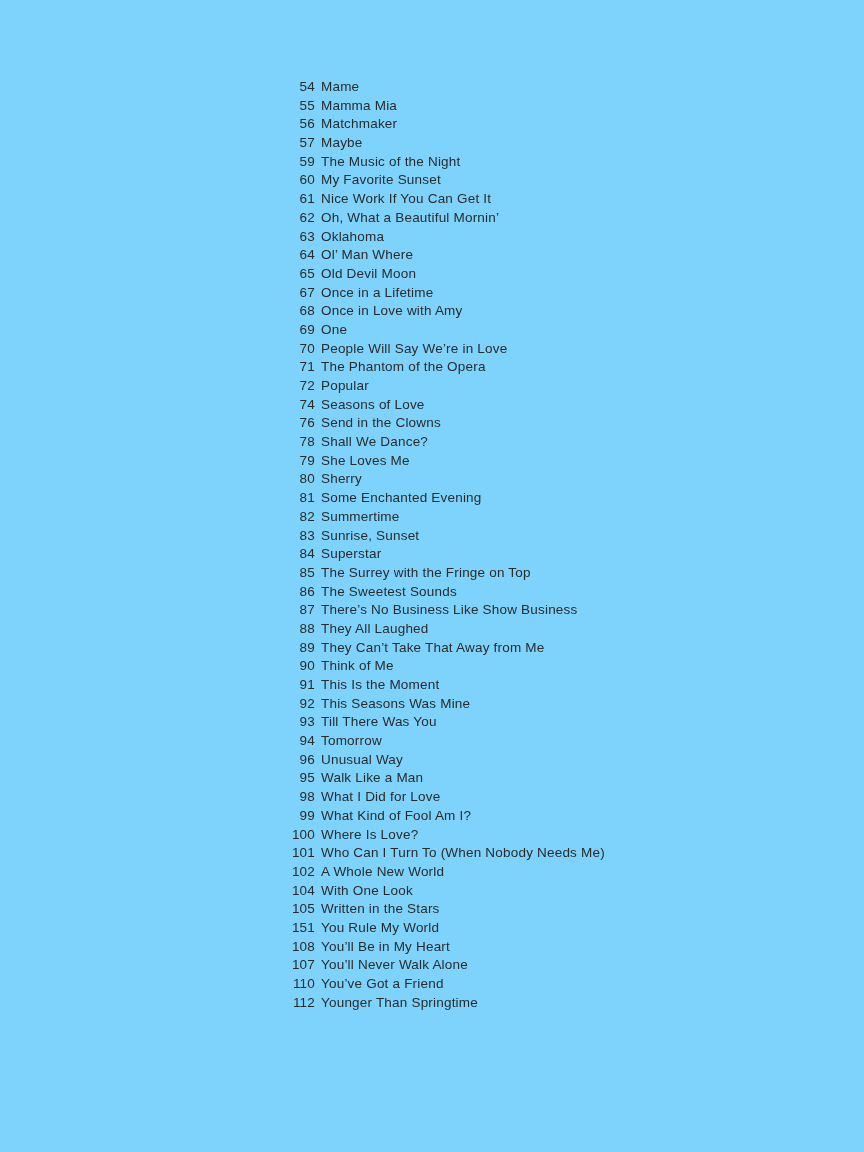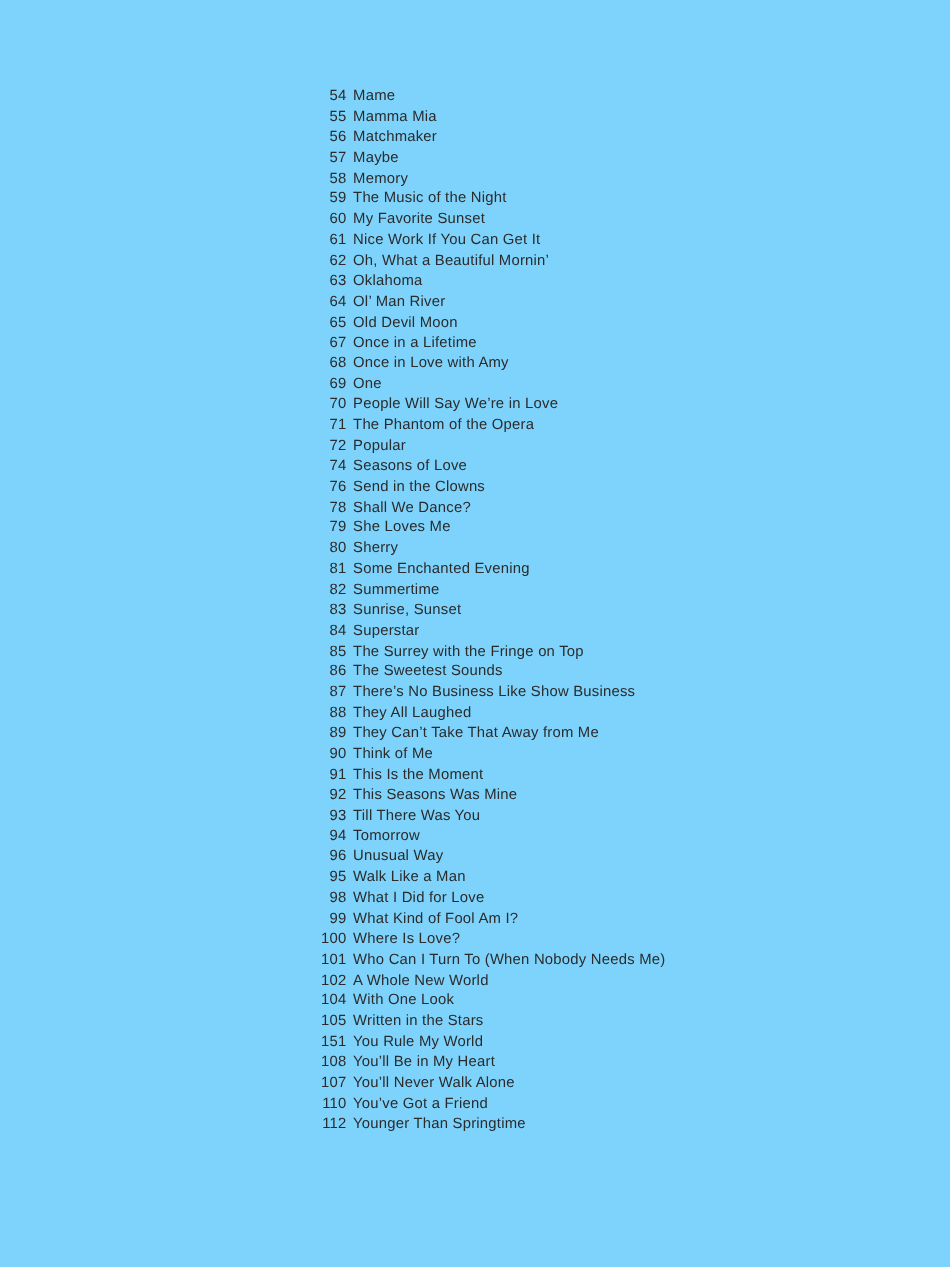--- a/index.html
+++ b/index.html
@@ -54,24 +54,20 @@
       </div>
       <div class="row">
         <span class="num">56</span>
         <span class="title">Matchmaker</span>
       </div>
       <div class="row">
         <span class="num">57</span>
         <span class="title">Maybe</span>
       </div>
       <div class="row">
-        <span class="num">58</span>
-        <span class="title">Memory</span>
-      </div>
-      <div class="row">
         <span class="num">59</span>
         <span class="title">The Music of the Night</span>
       </div>
       <div class="row">
         <span class="num">60</span>
         <span class="title">My Favorite Sunset</span>
       </div>
       <div class="row">
         <span class="num">61</span>
         <span class="title">Nice Work If You Can Get It</span>
@@ -79,21 +75,21 @@
       <div class="row">
         <span class="num">62</span>
         <span class="title">Oh, What a Beautiful Mornin’</span>
       </div>
       <div class="row">
         <span class="num">63</span>
         <span class="title">Oklahoma</span>
       </div>
       <div class="row">
         <span class="num">64</span>
-        <span class="title">Ol’ Man River</span>
+        <span class="title">Ol’ Man Where</span>
       </div>
       <div class="row">
         <span class="num">65</span>
         <span class="title">Old Devil Moon</span>
       </div>
       <div class="row">
         <span class="num">67</span>
         <span class="title">Once in a Lifetime</span>
       </div>
       <div class="row">

